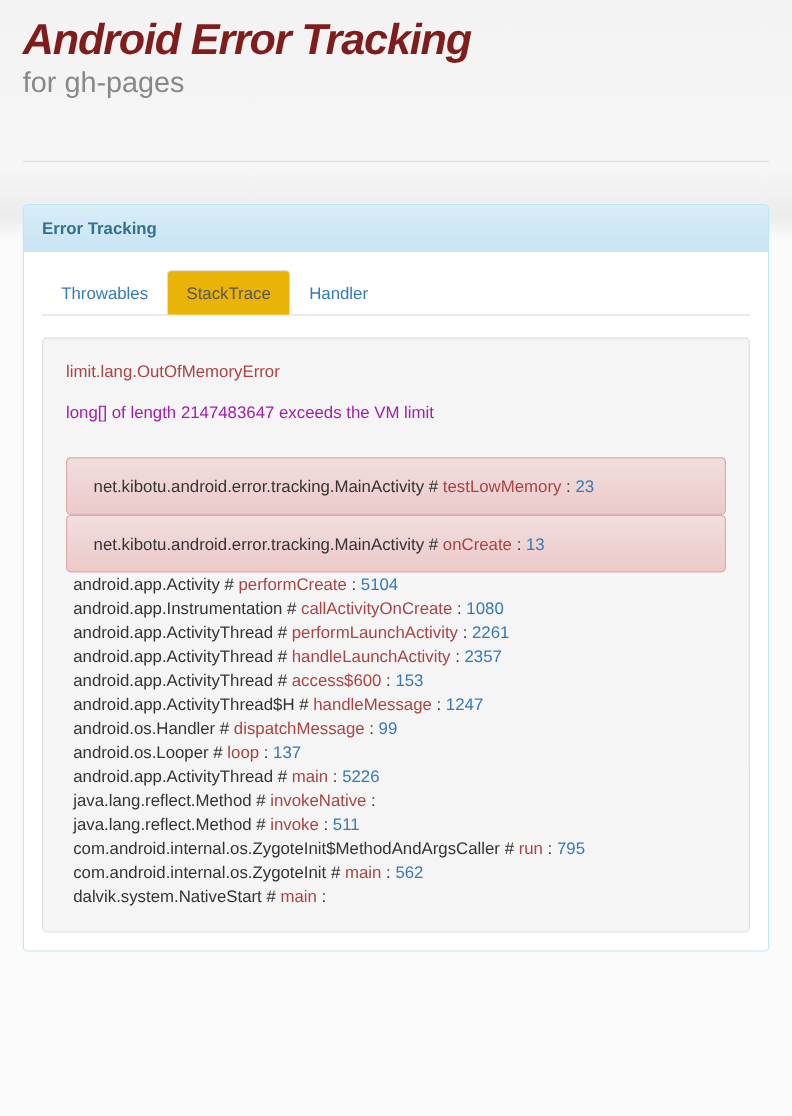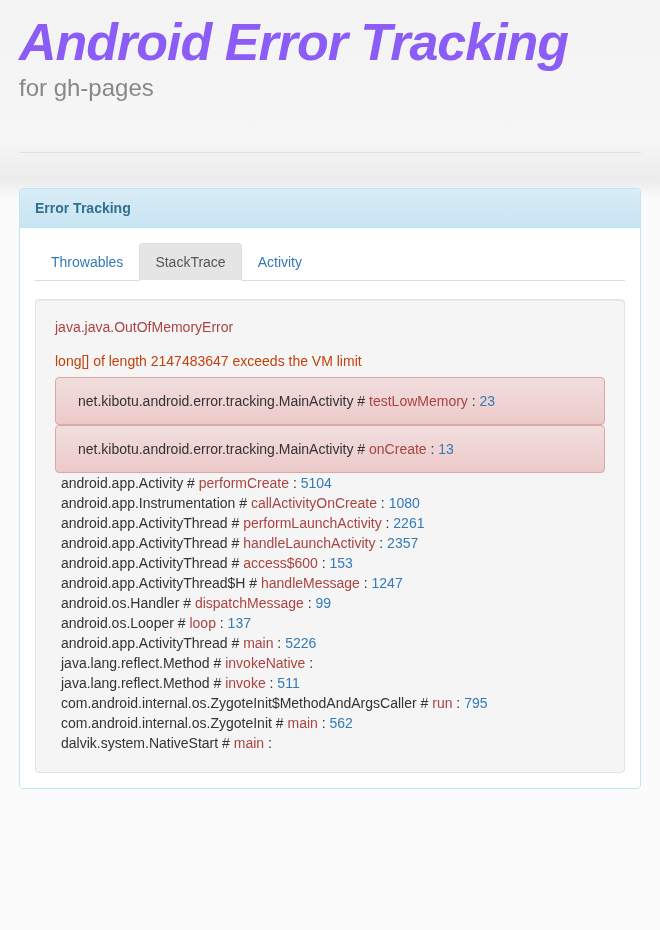--- a/index.html
+++ b/index.html
@@ -9,23 +9,23 @@
     background-repeat: no-repeat;
     background-color: #fbfbfb;
     width: 660px;
     color: #333;
     font-size: 14px;
   }
   .page {
     padding: 0 19px;
   }
   .title {
-    font-size: 52px;
+    font-size: 36px;
     font-weight: 800;
-    color: #8b5cf6;
+    color: #7f1d1d;
     letter-spacing: -1px;
     padding-top: 12px;
     padding-bottom: 2px;
     font-style: italic;
   }
   .subtitle {
     font-size: 24px;
     color: #888;
     font-weight: 300;
     padding-bottom: 50px;
@@ -65,37 +65,37 @@
     border: 1px solid transparent;
     border-top-left-radius: 4px;
     border-top-right-radius: 4px;
     margin-bottom: -1px;
     font-size: 14px;
   }
   .tab.active {
     border: 1px solid #ddd;
     border-bottom-color: #fff;
     color: #555;
-    background: #e5e5e5;
+    background: #eab308;
   }
   .well {
     background: #f5f5f5;
     border: 1px solid #e3e3e3;
     border-radius: 4px;
     padding: 19px;
     margin-top: 18px;
     box-shadow: inset 0 1px 1px rgba(0,0,0,.05);
   }
   .exc {
     color: #a94442;
     margin-bottom: 18px;
   }
   .msg {
-    color: #c2410c;
-    margin-bottom: 8px;
+    color: #a21caf;
+    margin-bottom: 30px;
   }
   .alert {
     background: linear-gradient(to bottom, #f2dede, #ecc9c9);
     border: 1px solid #dca7a7;
     color: #a94442;
     border-radius: 4px;
     padding: 15px 22px;
   }
   .alert .cls { color: #333; }
   .alert .method { color: #a94442; }
@@ -122,25 +122,25 @@
   <div class="subtitle">for gh-pages</div>
   <div class="hr"></div>
 
   <div class="panel">
     <div class="panel-heading">Error Tracking</div>
     <div class="panel-body">
 
       <div class="tabs" id="tabs">
           <div class="tab">Throwables</div>
           <div class="tab active">StackTrace</div>
-          <div class="tab">Activity</div>
+          <div class="tab">Handler</div>
         </div>
 
       <div class="well">
-        <div class="exc">java.java.OutOfMemoryError</div>
+        <div class="exc">limit.lang.OutOfMemoryError</div>
         <div class="msg">long[] of length 2147483647 exceeds the VM limit</div>
 
         <div id="app-frames">
             <div class="alert"><span class="cls">net.kibotu.android.error.tracking.MainActivity</span><span class="hash"> # </span><span class="method">testLowMemory</span><span class="colon"> : </span><span class="ln">23</span></div>
             <div class="alert"><span class="cls">net.kibotu.android.error.tracking.MainActivity</span><span class="hash"> # </span><span class="method">onCreate</span><span class="colon"> : </span><span class="ln">13</span></div>
           </div>
         <div class="frames" id="sys-frames">
             <div class="frame"><span class="cls">android.app.Activity</span><span class="hash"> # </span><span class="method">performCreate</span><span class="colon"> : </span><span class="ln">5104</span></div>
             <div class="frame"><span class="cls">android.app.Instrumentation</span><span class="hash"> # </span><span class="method">callActivityOnCreate</span><span class="colon"> : </span><span class="ln">1080</span></div>
             <div class="frame"><span class="cls">android.app.ActivityThread</span><span class="hash"> # </span><span class="method">performLaunchActivity</span><span class="colon"> : </span><span class="ln">2261</span></div>

